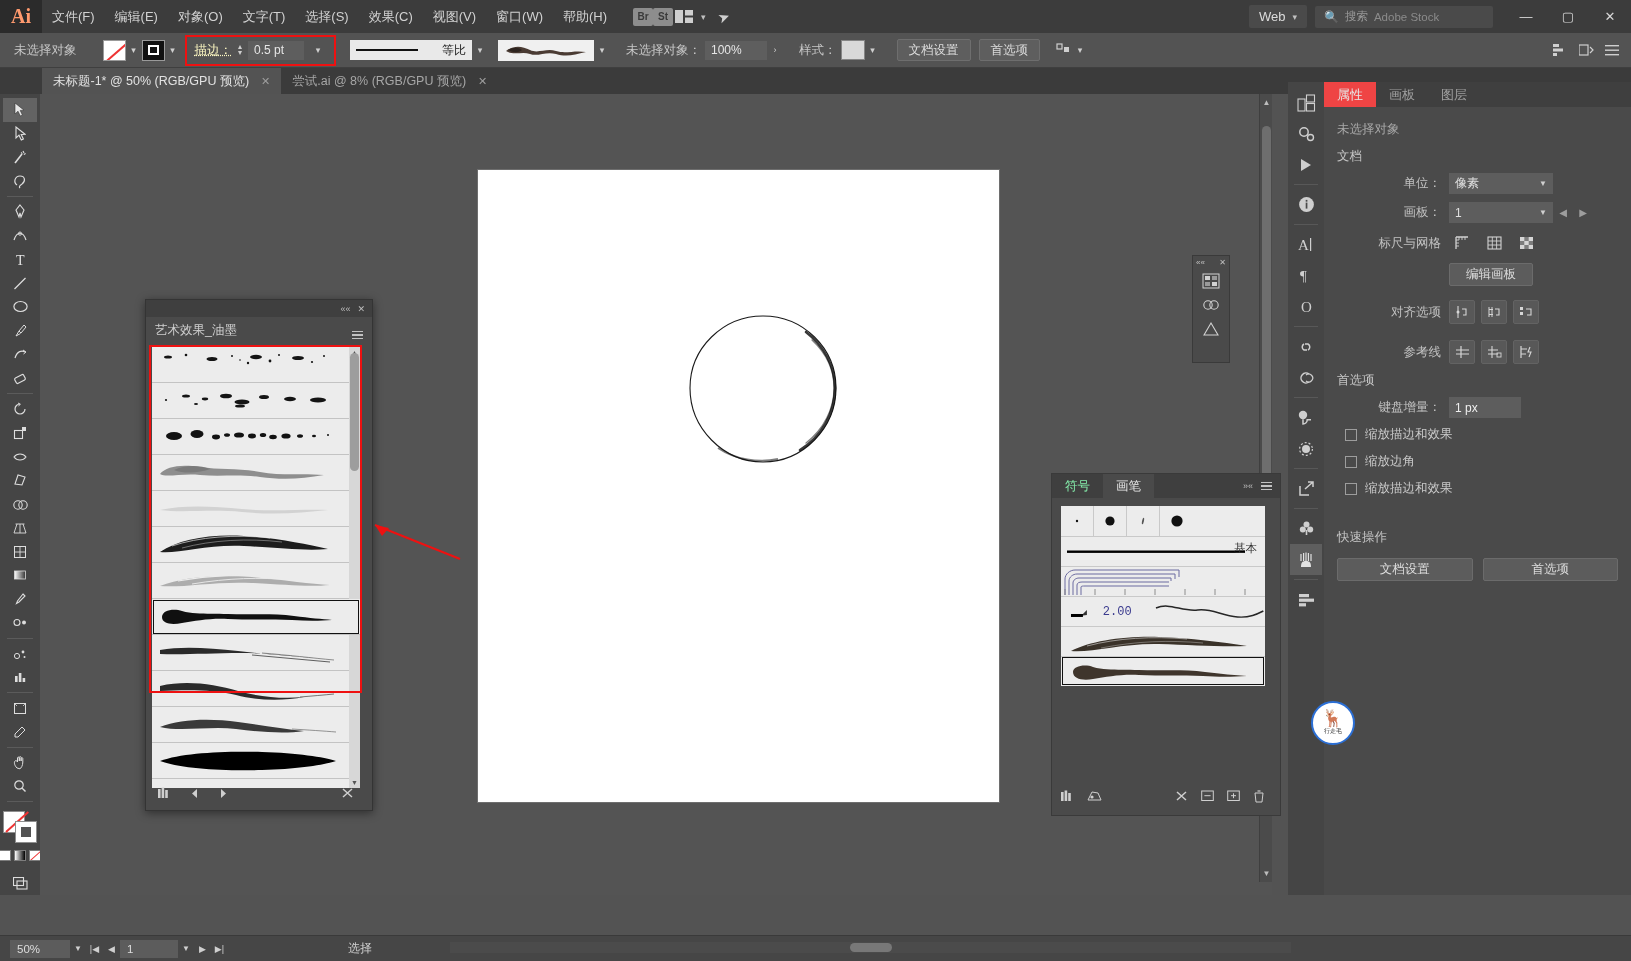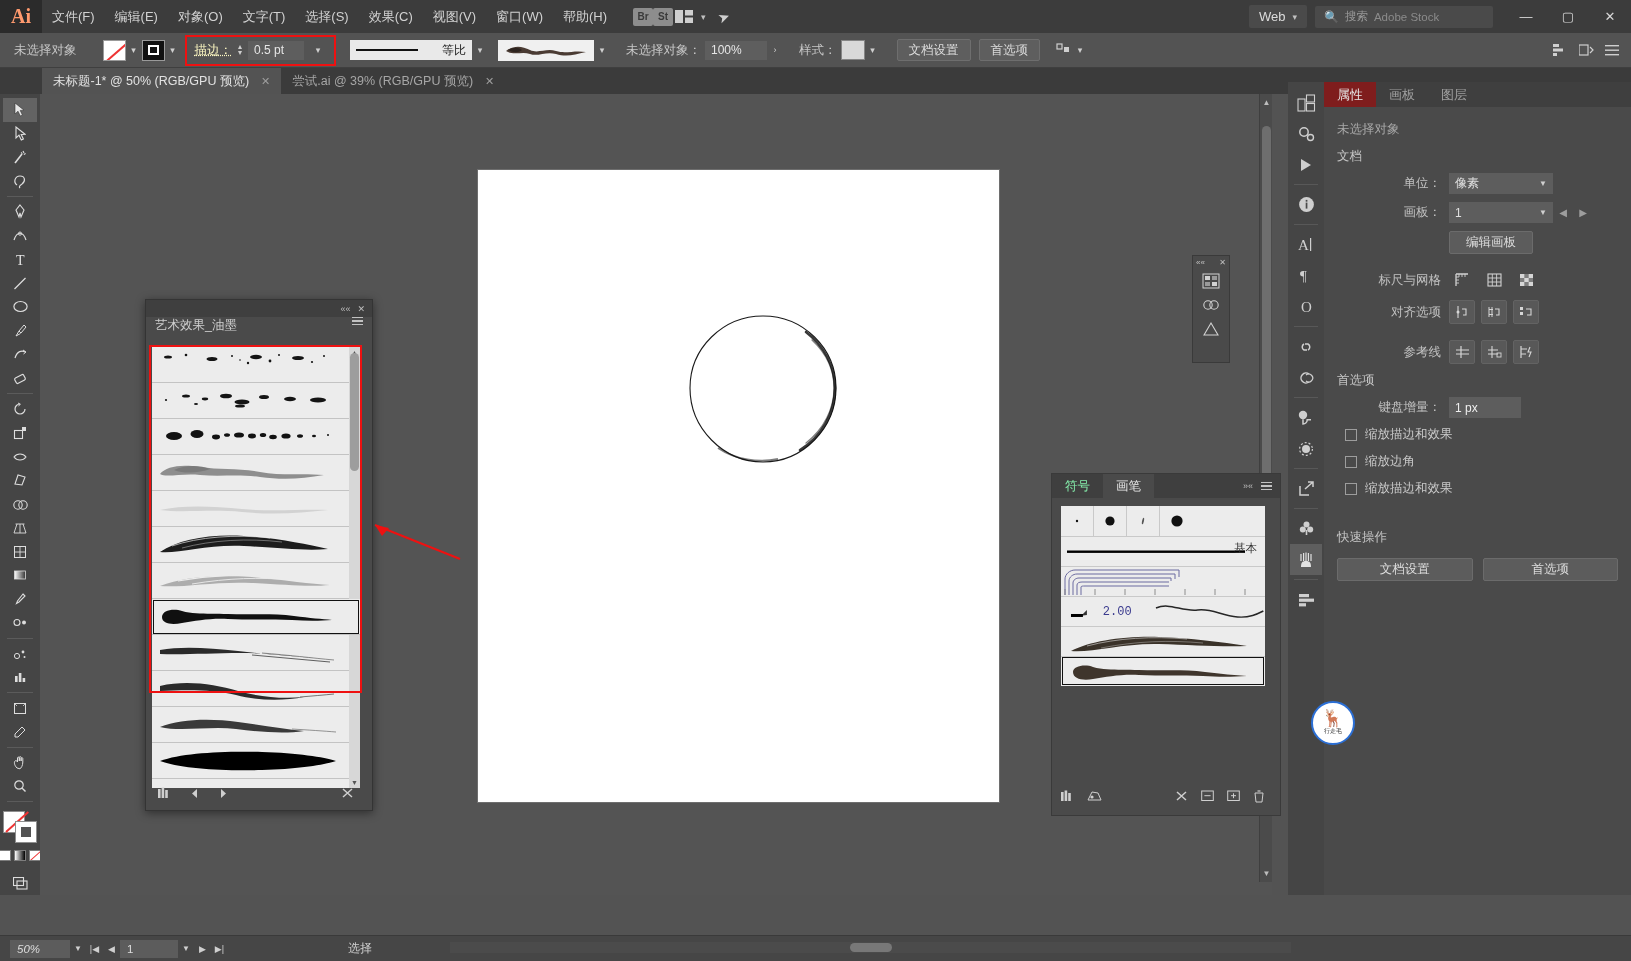--- a/index.html
+++ b/index.html
@@ -168,21 +168,21 @@
   .vs-arrow { position:absolute; left:0; width:13px; height:13px; color:#bdbdbd; font-size:8px;
     display:flex; align-items:center; justify-content:center; }
 
   
   .statusbar {
     position:absolute; left:0; bottom:0; width:1631px; height:26px; background:#464646;
     display:flex; align-items:center; border-top:1px solid #3a3a3a;
   }
   .zoomfield {
     background:#5c5c5c; color:#ddd; width:60px; height:18px; font-size:11.5px;
-    display:flex; align-items:center; padding-left:7px; margin-left:10px;font-style:italic;
+    display:flex; align-items:center; padding-left:7px; margin-left:10px;
   }
   .sb-arrow { width:16px; height:18px; color:#cfcfcf; font-size:8px;
     display:flex; align-items:center; justify-content:center; }
   .nav-btn { width:17px; height:18px; color:#cfcfcf; font-size:9px;
     display:flex; align-items:center; justify-content:center; }
   .pagefield {
     background:#5c5c5c; color:#ddd; width:58px; height:18px; font-size:11.5px;
     display:flex; align-items:center; padding-left:7px;
   }
   .status-text { margin-left:120px; color:#cfcfcf; font-size:12px; }
@@ -194,21 +194,21 @@
   
   .libpanel {
     position:absolute; left:145px; top:299px; width:228px; height:512px;
     background:#4a4a4a; border:1px solid #343434; box-shadow:0 2px 9px rgba(0,0,0,.45);
   }
   .lib-top {
     height:17px; background:#3f3f3f; display:flex; align-items:center;
     justify-content:flex-end; gap:7px; padding-right:7px; color:#bdbdbd; font-size:9px;
   }
   .lib-head {
-    height:22px; background:#4a4a4a; display:flex; align-items:flex-start;
+    height:22px; background:#4a4a4a; display:flex; align-items:flex-end;
     justify-content:space-between; padding:0 9px;gap:44px;
   }
   .lib-title { color:#cfcfcf; font-size:12.5px; }
   .hamb { display:flex; flex-direction:column; gap:2px; }
   .hamb i { width:11px; height:1.4px; background:#c2c2c2; display:block; }
   .lib-body {
     position:absolute; left:6px; top:47px; width:208px; height:441px;
     background:#e9e9e9; overflow:hidden;
   }
   .brush-row {
@@ -271,21 +271,21 @@
     color:#cfcfcf; }
   .rail-btn.on { background:#5e5e5e; }
   .rail-div { width:24px; height:1px; background:#585858; margin:4px 0; }
 
   
   .props {
     position:absolute; left:1324px; top:82px; width:307px; height:813px; background:#4a4a4a;
   }
   .pr-tabs { height:25px; display:flex; align-items:stretch; background:#3f3f3f; }
   .pr-tab { padding:0 13px; display:flex; align-items:center; font-size:13px; color:#a0a0a0; }
-  .pr-tab.active { background:#7f1d1d; color:#e6e6e6; }
+  .pr-tab.active { background:#ef4444; color:#e6e6e6; }
   .pr-body { padding:10px 13px 0 13px; }
   .pr-muted { color:#a9a9a9; font-size:12.5px; margin:4px 0 10px 0; }
   .pr-sect { color:#c6c6c6; font-size:12.5px; margin:2px 0 8px 0; }
   .pr-row { display:flex; align-items:center; margin-bottom:8px; }
   .pr-row .lbl { color:#c2c2c2; font-size:12.5px; width:112px; text-align:right; padding-right:8px; }
   .pr-select {
     background:#5d5d5d; height:21px; width:104px; display:flex; align-items:center;
     justify-content:space-between; padding:0 6px; color:#e0e0e0; font-size:12px;
   }
   .pr-select .cv { font-size:8px; color:#cfcfcf; }
@@ -464,21 +464,21 @@
       </div>
     </div>
   </div>
 
   <div class="tabbar">
     <div class="doc-tab active">
       <span>未标题-1* @ 50% (RGB/GPU 预览)</span>
       <span class="x">✕</span>
     </div>
     <div class="doc-tab">
-      <span>尝试.ai @ 39% (RGB/GPU 预览)</span>
+      <span>尝试.ai @ 8% (RGB/GPU 预览)</span>
       <span class="x">✕</span>
     </div>
   </div>
 
   <div class="toolbar">
     <div class="tool sel">
       <svg width="12" height="15" viewBox="0 0 12 15">
           <path d="M1 1 L1 12 L4 9.2 L6.3 14 L8.4 13 L6.2 8.4 L10 8.2 Z" fill="#e8e8e8" stroke="#333" stroke-width=".6"></path>
         </svg>
     </div>
@@ -1157,25 +1157,20 @@
       <div class="pr-row">
         <span class="lbl">画板：</span>
         <span class="pr-select">
           <span>1</span>
           <span class="cv">▼</span>
         </span>
         <span class="arrow-btn">◀</span>
         <span class="arrow-btn">▶</span>
       </div>
 
-      <div class="pr-row" style="margin-bottom:14px">
-        <span class="lbl" style="width:112px"></span>
-        <span class="pr-btn">编辑画板</span>
-      </div>
-
       <div class="pr-row">
         <span class="lbl">标尺与网格</span>
         <span class="icon-group">
           <span class="icon-btn flat">
             <svg width="17" height="16" viewBox="0 0 17 16">
                 <path d="M2 2 L14 2 M2 2 L2 14" stroke="#d2d2d2" stroke-width="1.3" fill="none"></path>
                 <path d="M5 2 L5 5 M8 2 L8 5 M11 2 L11 5 M2 5 L5 5 M2 8 L5 8 M2 11 L5 11" stroke="#d2d2d2" stroke-width=".9"></path>
               </svg>
           </span>
           <span class="icon-btn flat">
@@ -1190,20 +1185,25 @@
                 <rect x="2" y="2" width="4.3" height="4" fill="#d6d6d6"></rect>
                 <rect x="10.7" y="2" width="4.3" height="4" fill="#d6d6d6"></rect>
                 <rect x="6.3" y="6" width="4.4" height="4" fill="#d6d6d6"></rect>
                 <rect x="2" y="10" width="4.3" height="4" fill="#d6d6d6"></rect>
                 <rect x="10.7" y="10" width="4.3" height="4" fill="#d6d6d6"></rect>
               </svg>
           </span>
         </span>
       </div>
 
+      <div class="pr-row" style="margin-bottom:14px">
+        <span class="lbl" style="width:112px"></span>
+        <span class="pr-btn">编辑画板</span>
+      </div>
+
       <div class="pr-row" style="margin-bottom:16px">
         <span class="lbl">对齐选项</span>
         <span class="icon-group">
           <span class="icon-btn">
             <svg width="15" height="14" viewBox="0 0 15 14">
                 <path d="M3 1 L3 13" stroke="#d6d6d6" stroke-width="1.1"></path>
                 <circle cx="3" cy="7" r="1.5" fill="#d6d6d6"></circle>
                 <path d="M7 4 L11 4 L11 10 L8 10" fill="none" stroke="#d6d6d6" stroke-width="1.1"></path>
               </svg>
           </span>

